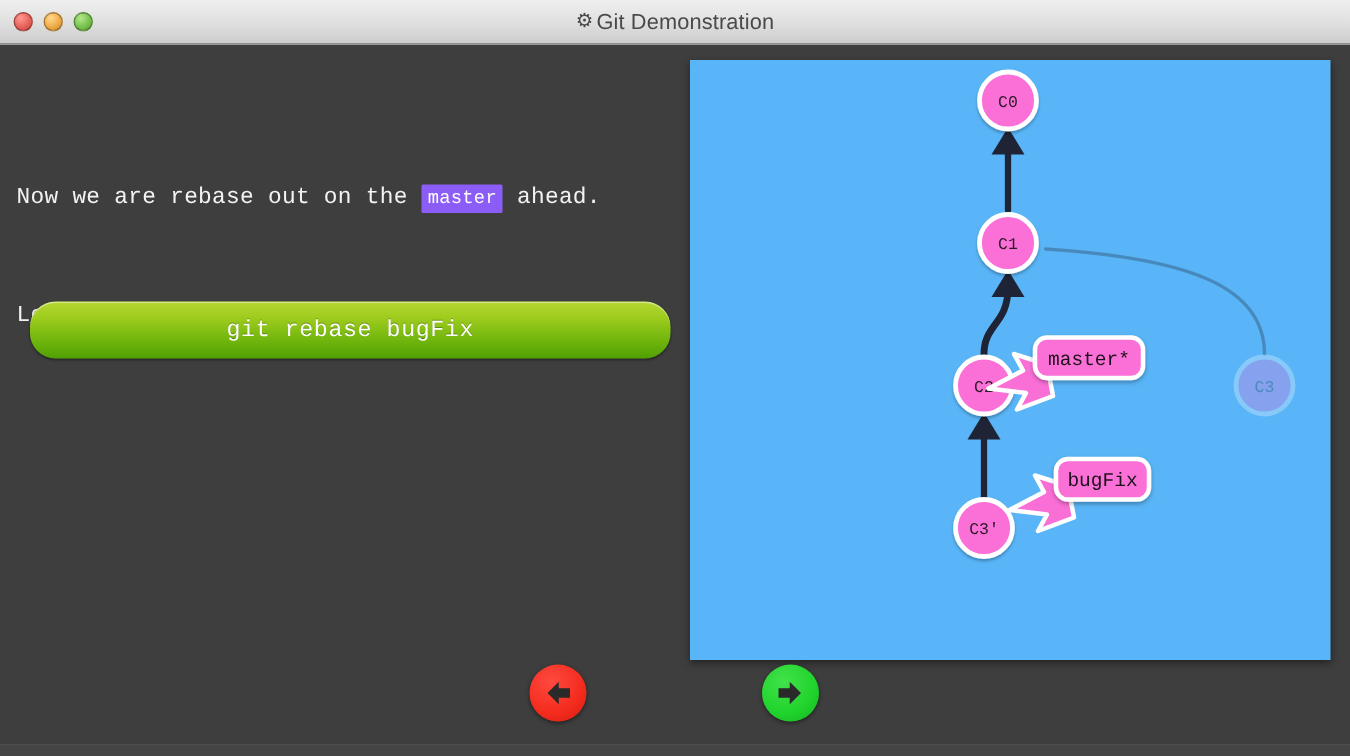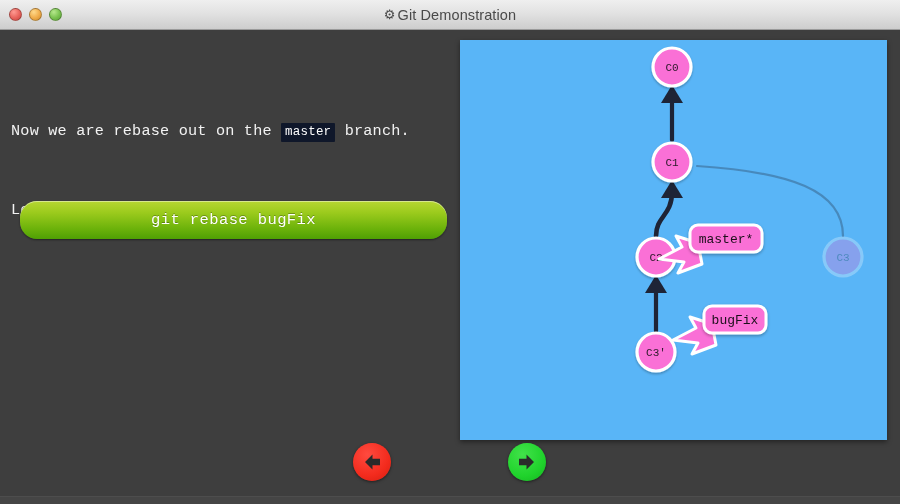--- a/index.html
+++ b/index.html
@@ -86,21 +86,21 @@
     width: 432px;
     font-family: "Liberation Mono", "DejaVu Sans Mono", monospace;
     font-size: 15.2px;
     line-height: 26px;
     color: #f2f2f2;
     letter-spacing: 0.2px;
     white-space: pre-wrap;
   }
   #dialog-text .line { display: block; }
   .inline-code {
-    background: #0f172a;
+    background: #8b5cf6;
     color: #ffffff;
     font-family: "Liberation Mono", "DejaVu Sans Mono", monospace;
     font-size: 12.5px;
     padding: 2px 4px 3px 4px;
     border-radius: 1px;
   }
 
   #command-button {
     position: absolute;
     left: 20px;
@@ -193,21 +193,21 @@
       <span class="traffic-light tl-close"></span>
       <span class="traffic-light tl-min"></span>
       <span class="traffic-light tl-max"></span>
     </div>
     <div id="window-title"><span class="gear-glyph">⚙</span><span>Git Demonstration</span></div>
   </div>
 
   <div id="left-panel">
 
     <div id="dialog-text">
-      <span class="line"><span>Now we are rebase out on the </span><span class="inline-code">master</span><span> branch.</span></span>
+      <span class="line"><span>Now we are rebase out on the </span><span class="inline-code">master</span><span> ahead.</span></span>
       <span class="line"><span>Let's go ahead and rebase onto </span><span class="inline-code">bugFix</span><span>...</span></span>
     </div>
 
     <button id="command-button">git rebase bugFix</button>
 
   </div>
 
   <div id="git-canvas-wrap">
     <svg id="git-canvas-svg" viewBox="0 0 427 400">
       <defs>

